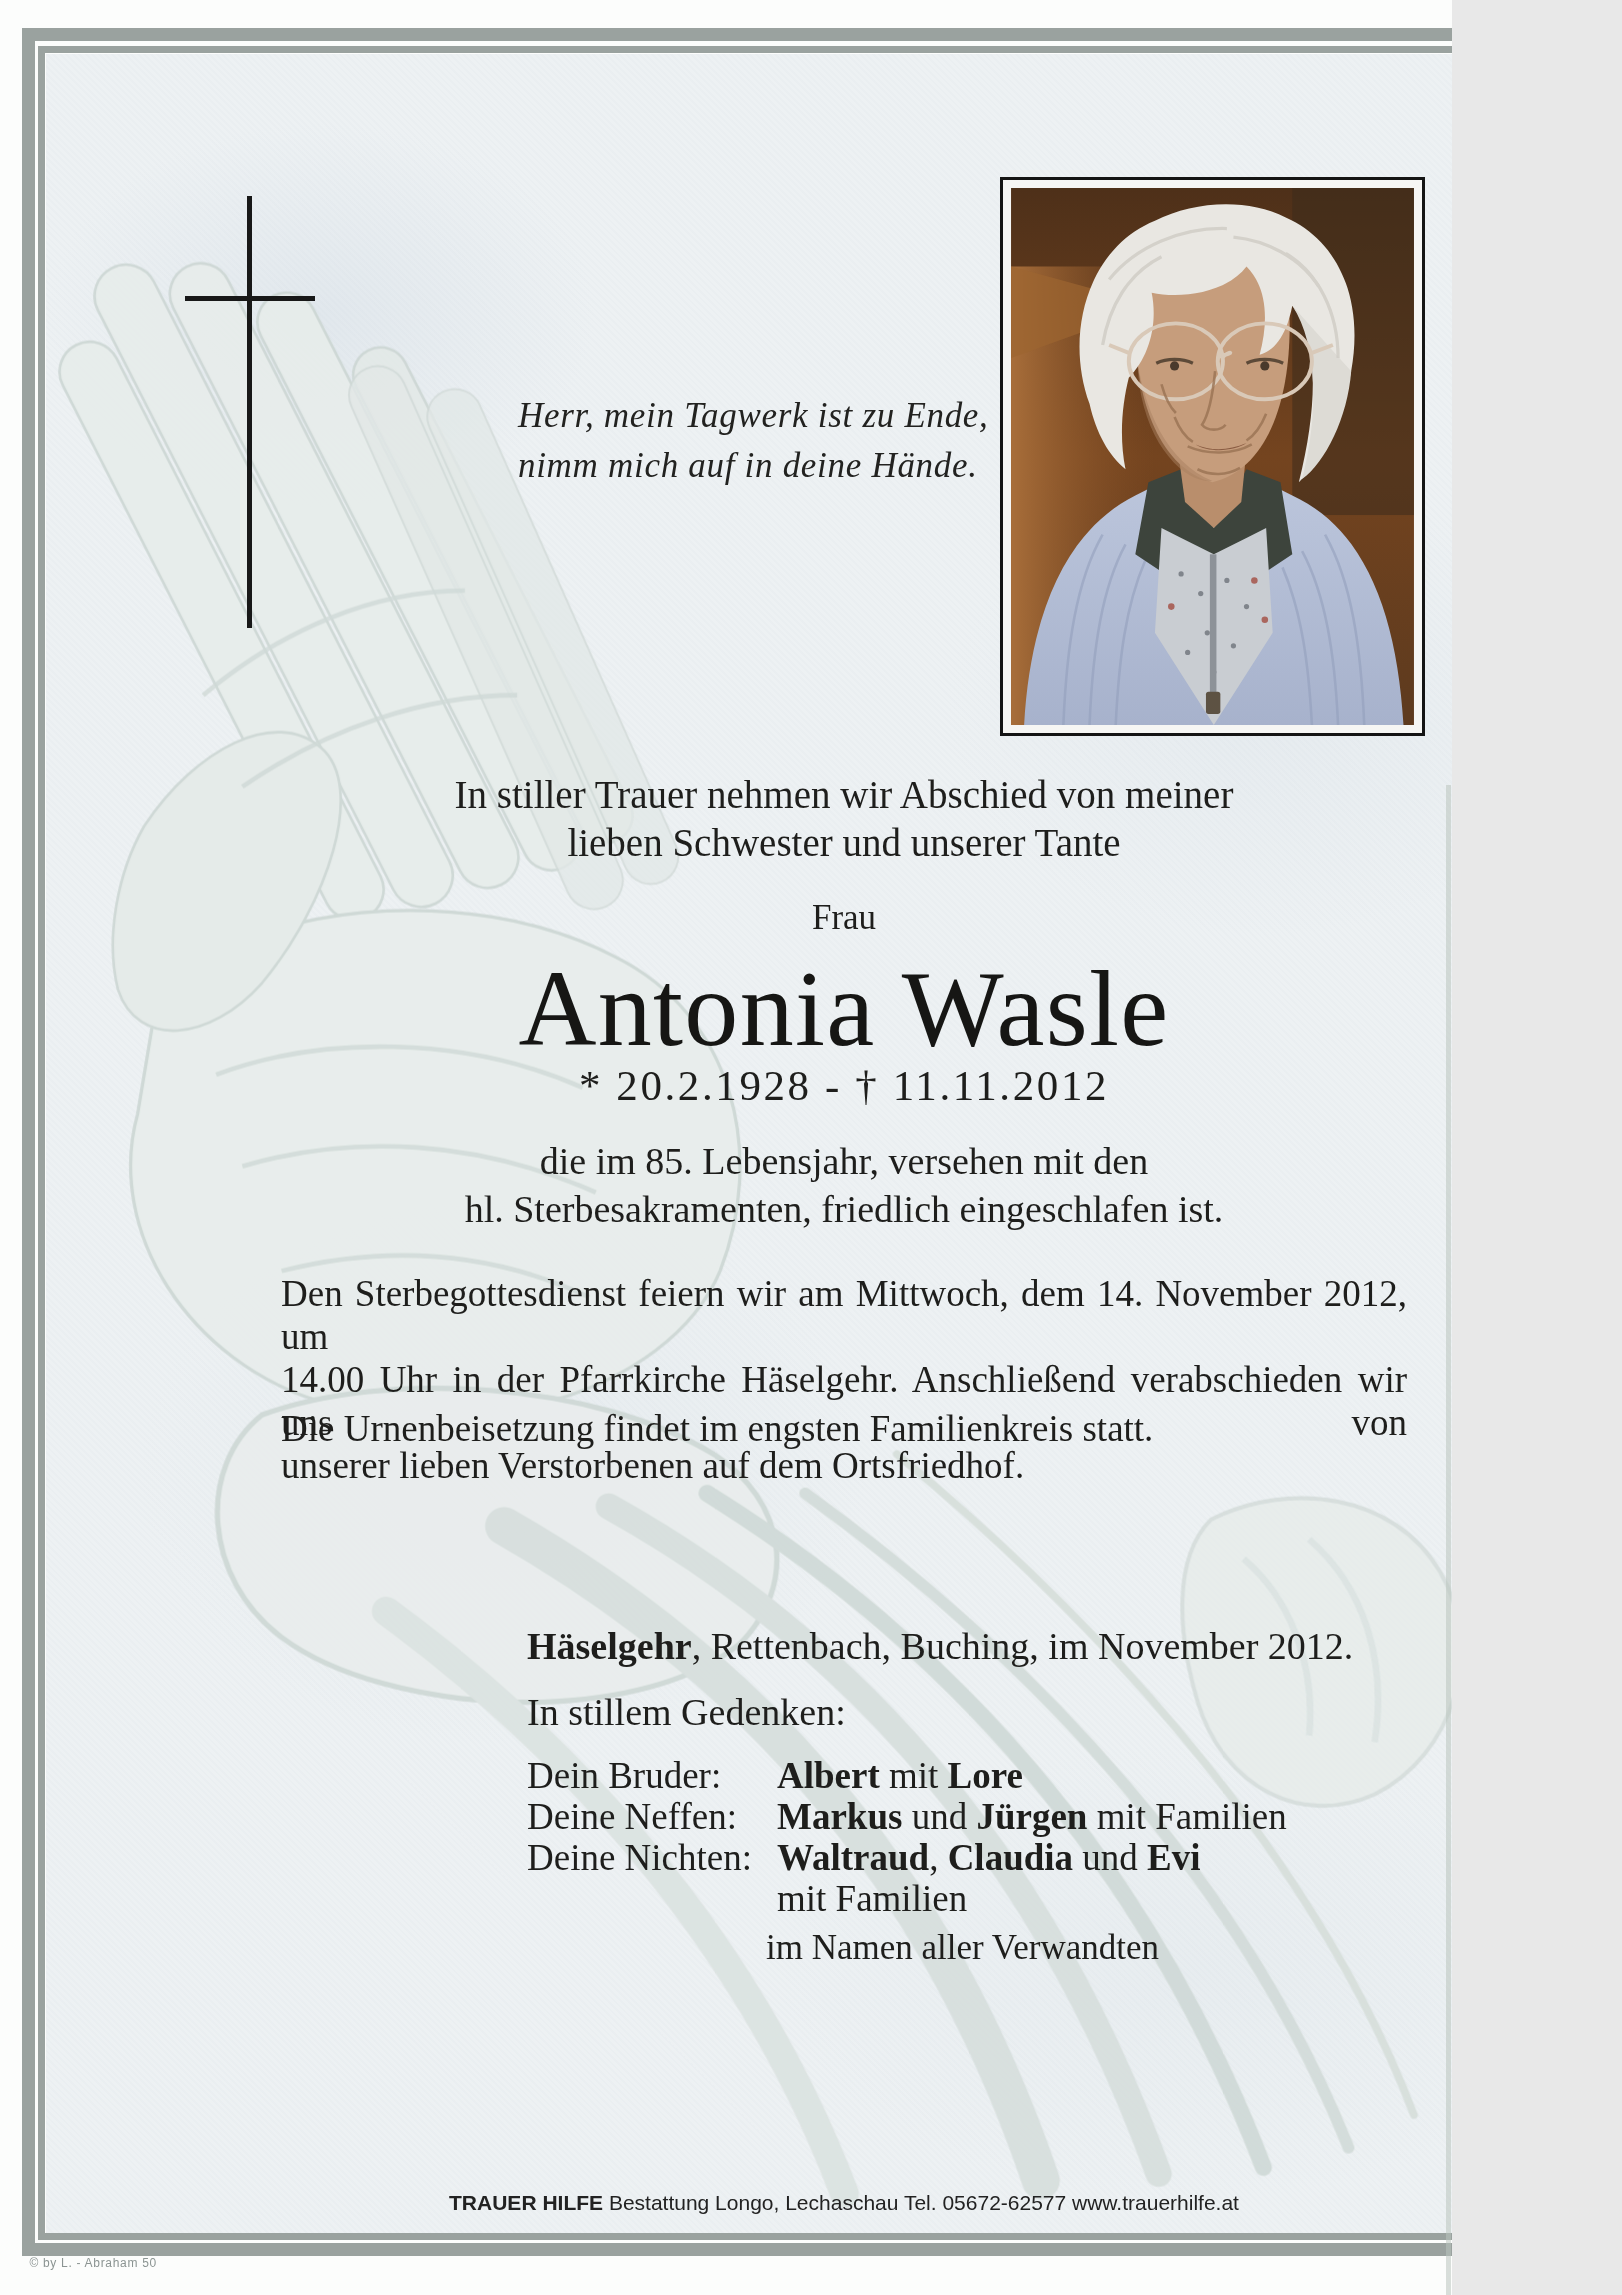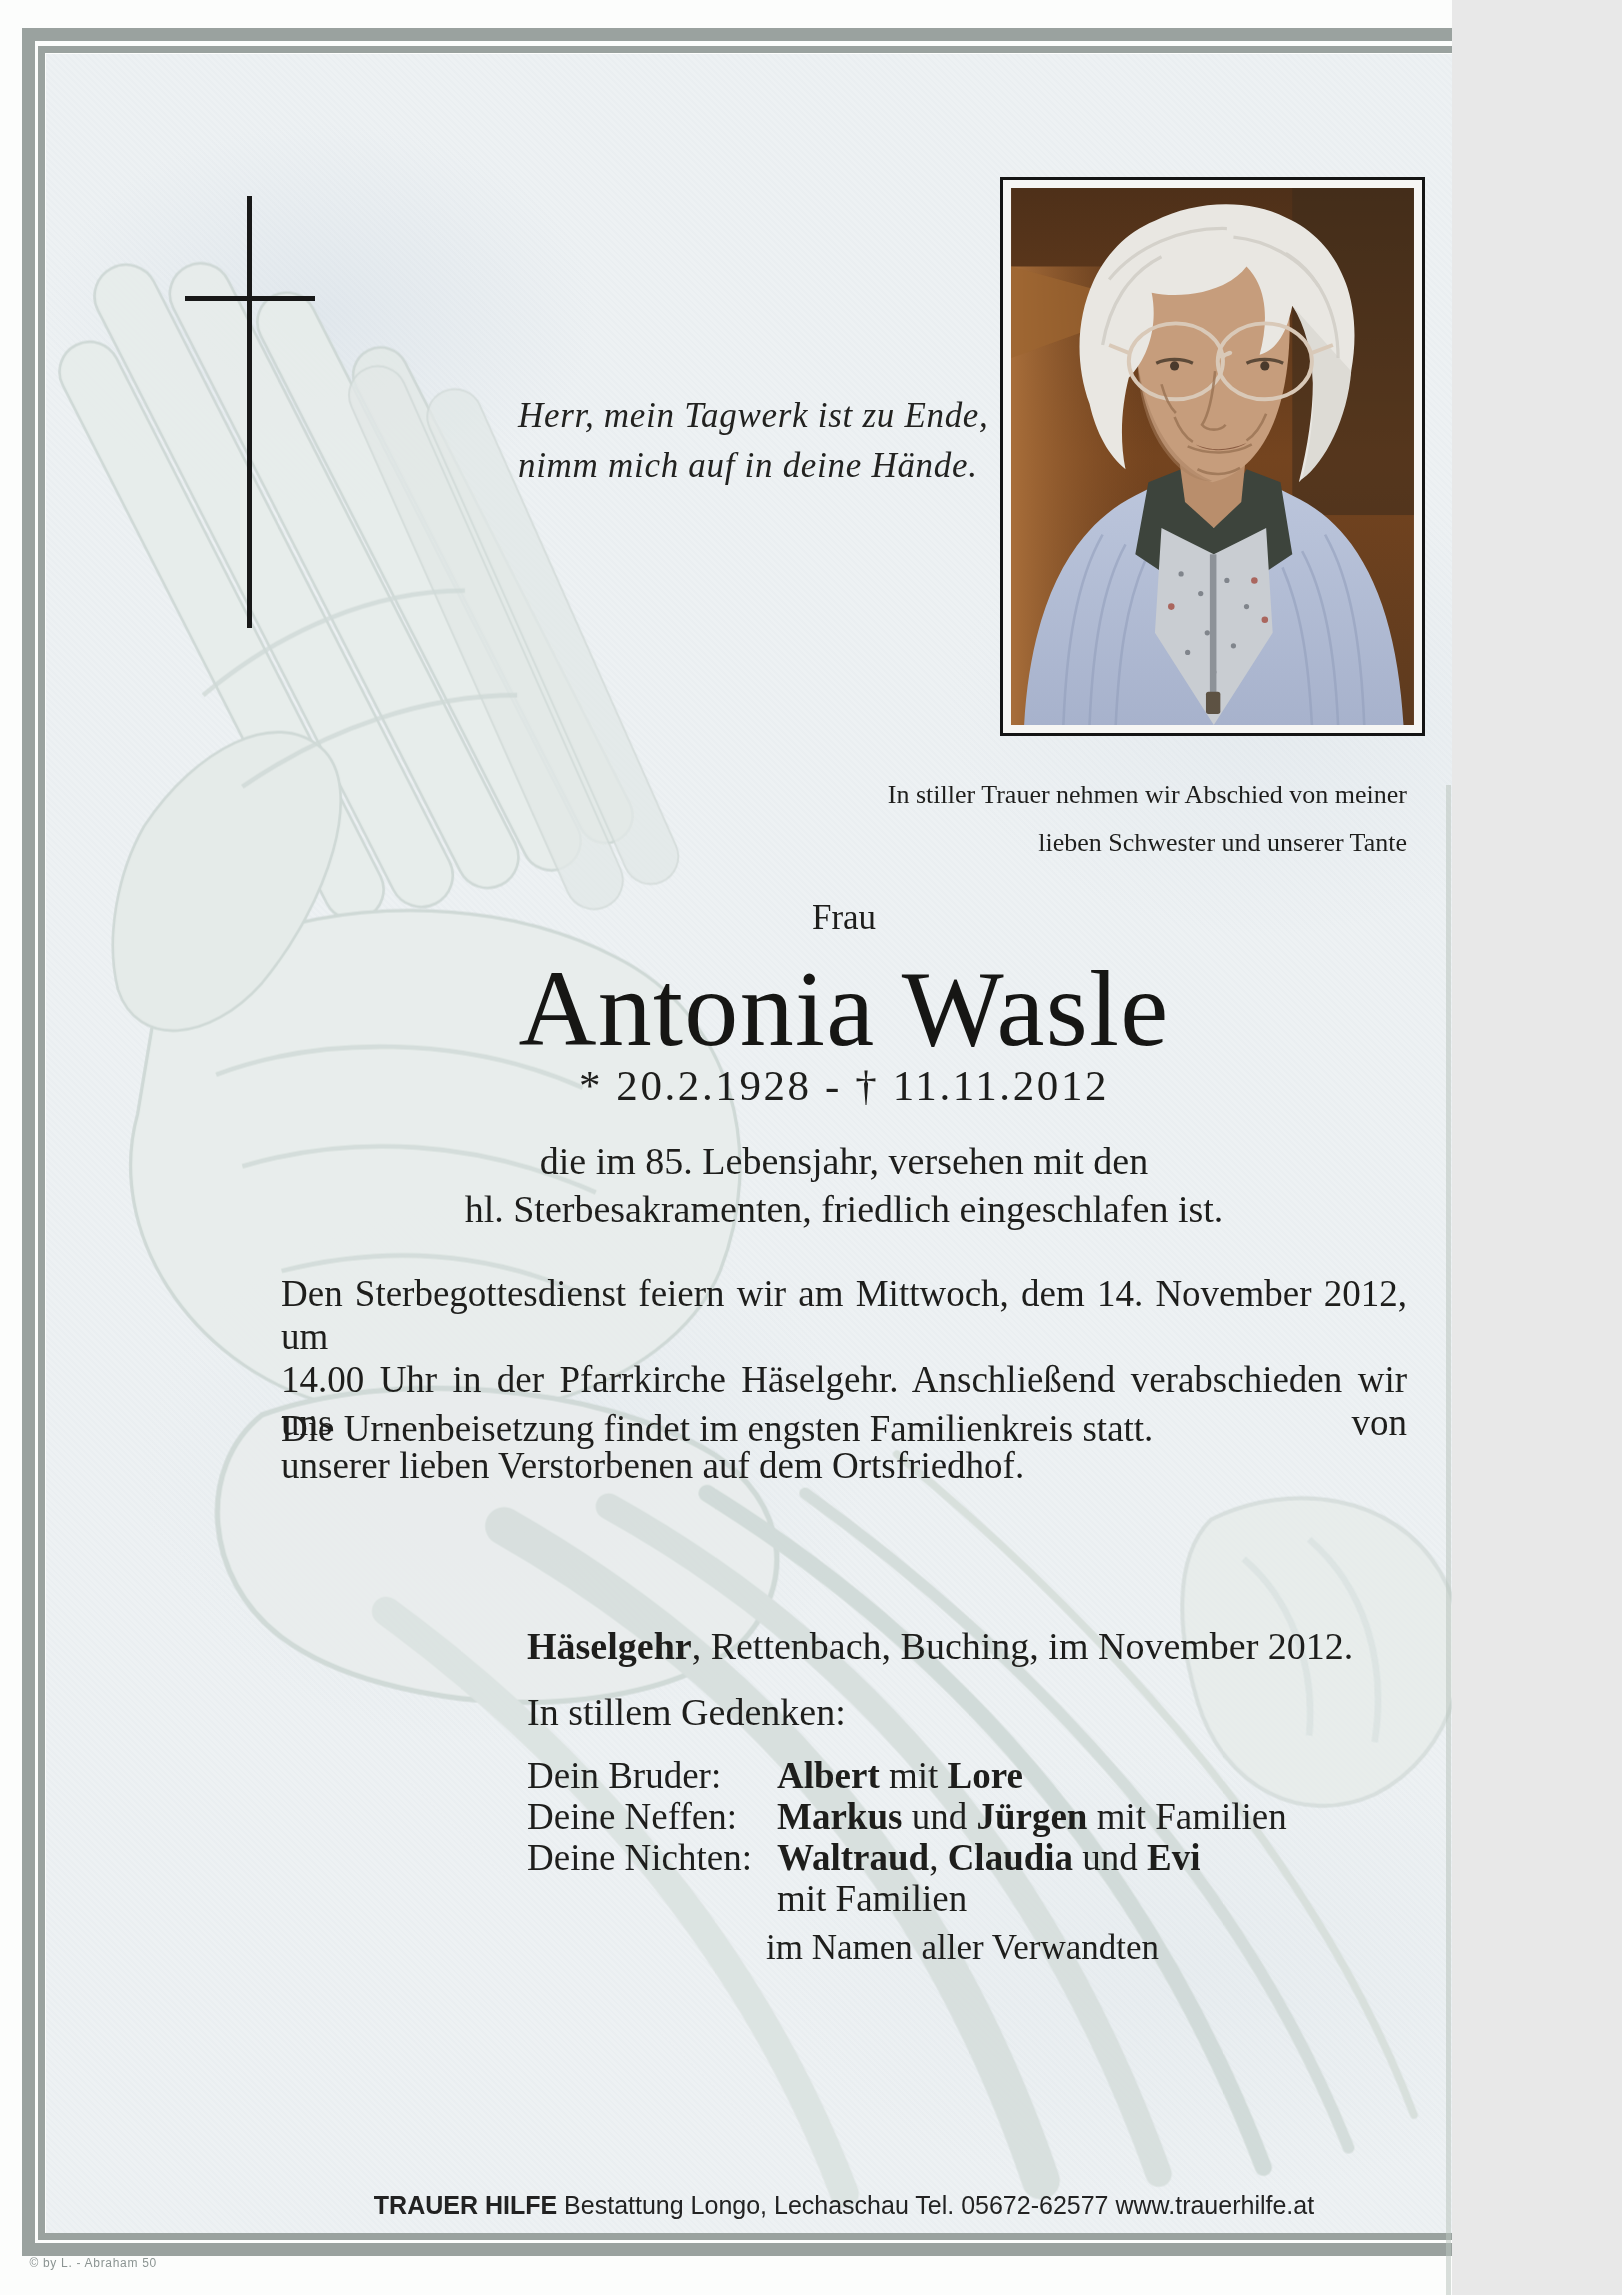--- a/index.html
+++ b/index.html
@@ -47,21 +47,21 @@
   }
   
   .photo{
     position:absolute;left:1000px;top:177px;
     border:3.3px solid #141414;background:#f6f6f4;padding:7.9px;
   }
   .photo svg{display:block;width:403px;height:537px;}
   
   .column{position:absolute;left:281px;width:1126px;}
   .centered{text-align:center;}
-  .intro{top:771px;font-size:26px;line-height:48px;text-align:right;}
+  .intro{top:771px;font-size:39px;line-height:48px;}
   .salutation{top:898px;font-size:35px;}
   .deceased-name{
     top:950px;font-size:108px;line-height:1.1;letter-spacing:1.3px;color:#161614;
   }
   .deceased-dates{top:1061px;font-size:43px;letter-spacing:2.6px;}
   .age-note{top:1137px;font-size:38px;line-height:48px;}
   .para{font-size:37px;line-height:43px;}
   .jline{text-align:justify;text-align-last:justify;}
   .para-service{top:1272px;}
   .para-urn{top:1407px;}
@@ -73,21 +73,21 @@
     font-size:37px;line-height:41px;
     display:grid;grid-template-columns:238px auto;column-gap:12px;
   }
   .mourners .lbl{white-space:nowrap;}
   .b{font-weight:bold;}
   .im-namen{position:absolute;left:766px;top:1928px;font-size:35px;}
   
   .footer{
     position:absolute;left:281px;top:2191px;width:1126px;
     text-align:center;font-family:"Liberation Sans", sans-serif;
-    font-size:25px;color:#222;
+    font-size:21px;color:#222;
   }
   .copyright{
     position:absolute;left:29.4px;top:2256px;
     font-family:"Liberation Sans", sans-serif;
     font-size:12px;color:#8b9492;letter-spacing:0.7px;
   }
 </style>
 </head>
 <body>
 

